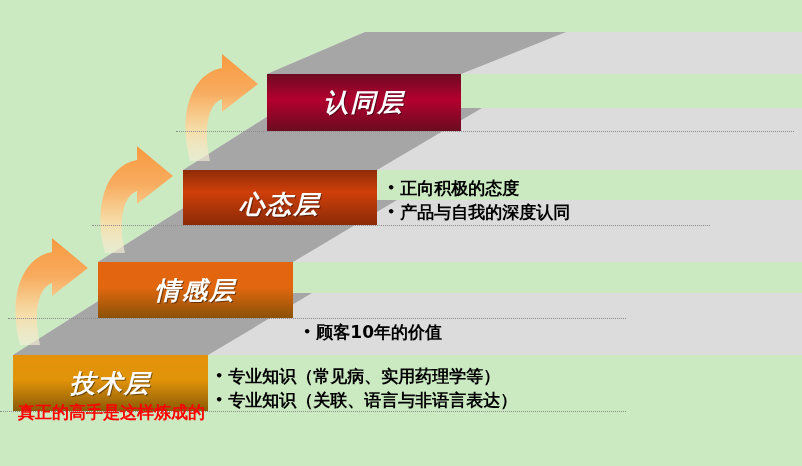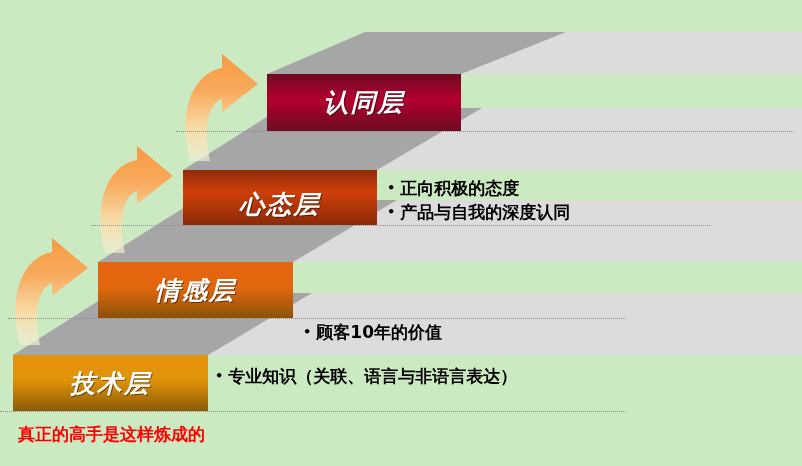--- a/index.html
+++ b/index.html
@@ -54,21 +54,21 @@
   }
   .bullets .bl::before {
     content: "\2022";
     font-size: 13px;
     margin-right: 5px;
     vertical-align: 2px;
   }
   #footer-note {
     position: absolute;
     left: 18px;
-    top: 423px;
+    top: 401px;
     color: #ff0000;
     font-weight: bold;
     font-size: 17px;
     white-space: nowrap;
   }
   .dotline {
     position: absolute;
     height: 0;
     border-top: 1px dotted #8d8d8d;
   }
@@ -170,18 +170,19 @@
   <div class="bullets" style="left:387px; top:176px;">
     <span class="bl">正向积极的态度</span>
     <span class="bl">产品与自我的深度认同</span>
   </div>
 
   <div class="bullets" style="left:303px; top:276px;margin-top:44px;">
     <span class="bl">顾客10年的价值</span>
   </div>
 
   <div class="bullets" style="left:215px; top:364px;">
+    <span class="bl">专业知识（常见病、实用药理学等）</span>
     <span class="bl">专业知识（关联、语言与非语言表达）</span>
   </div>
 
   <div id="footer-note">真正的高手是这样炼成的</div>
 
 </div>
 
 </body></html>

